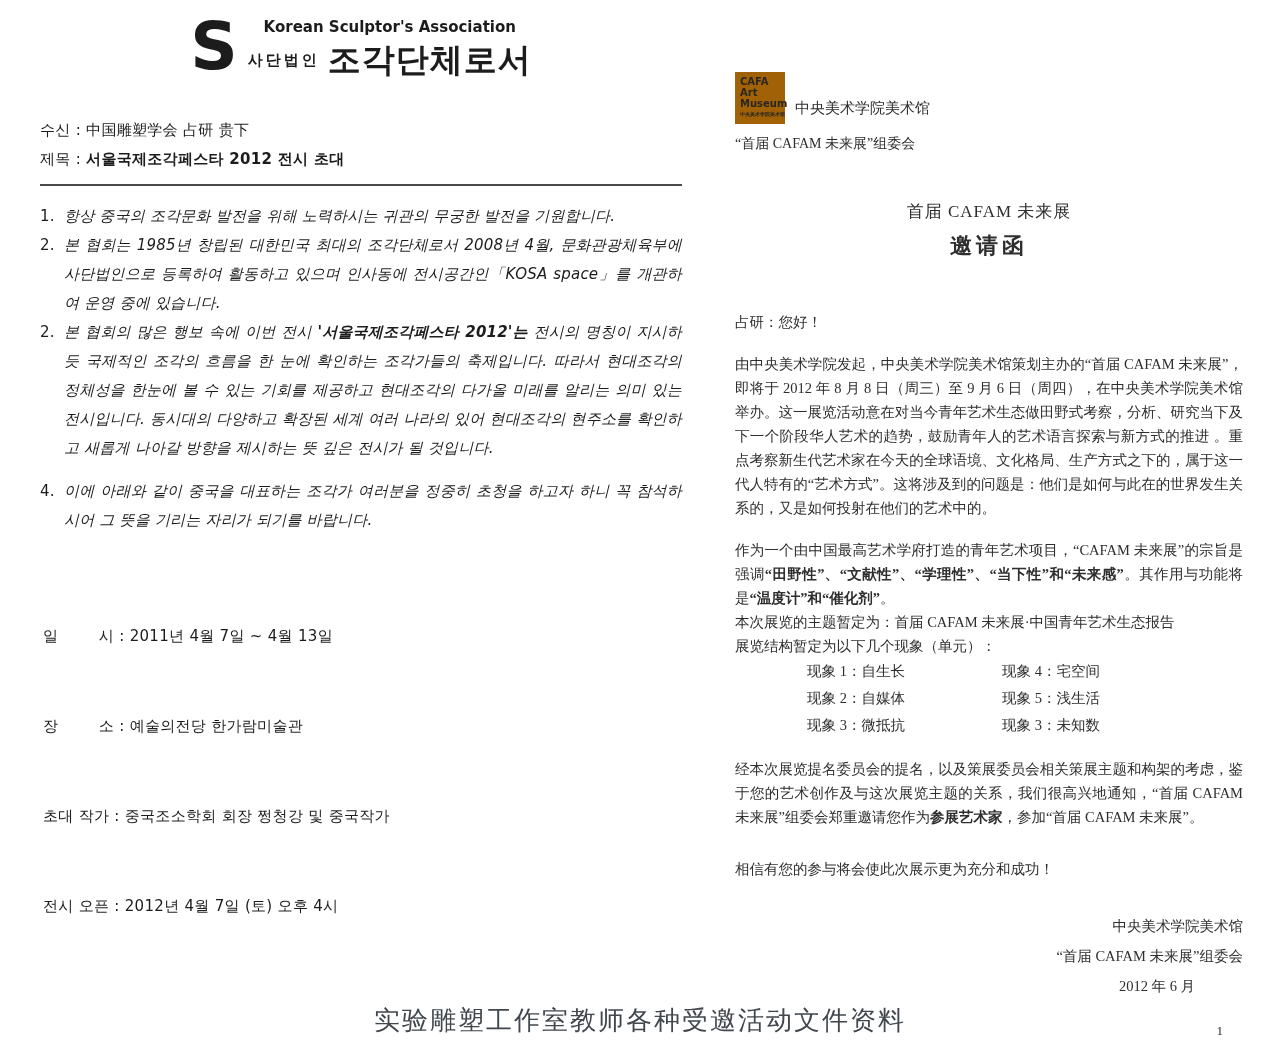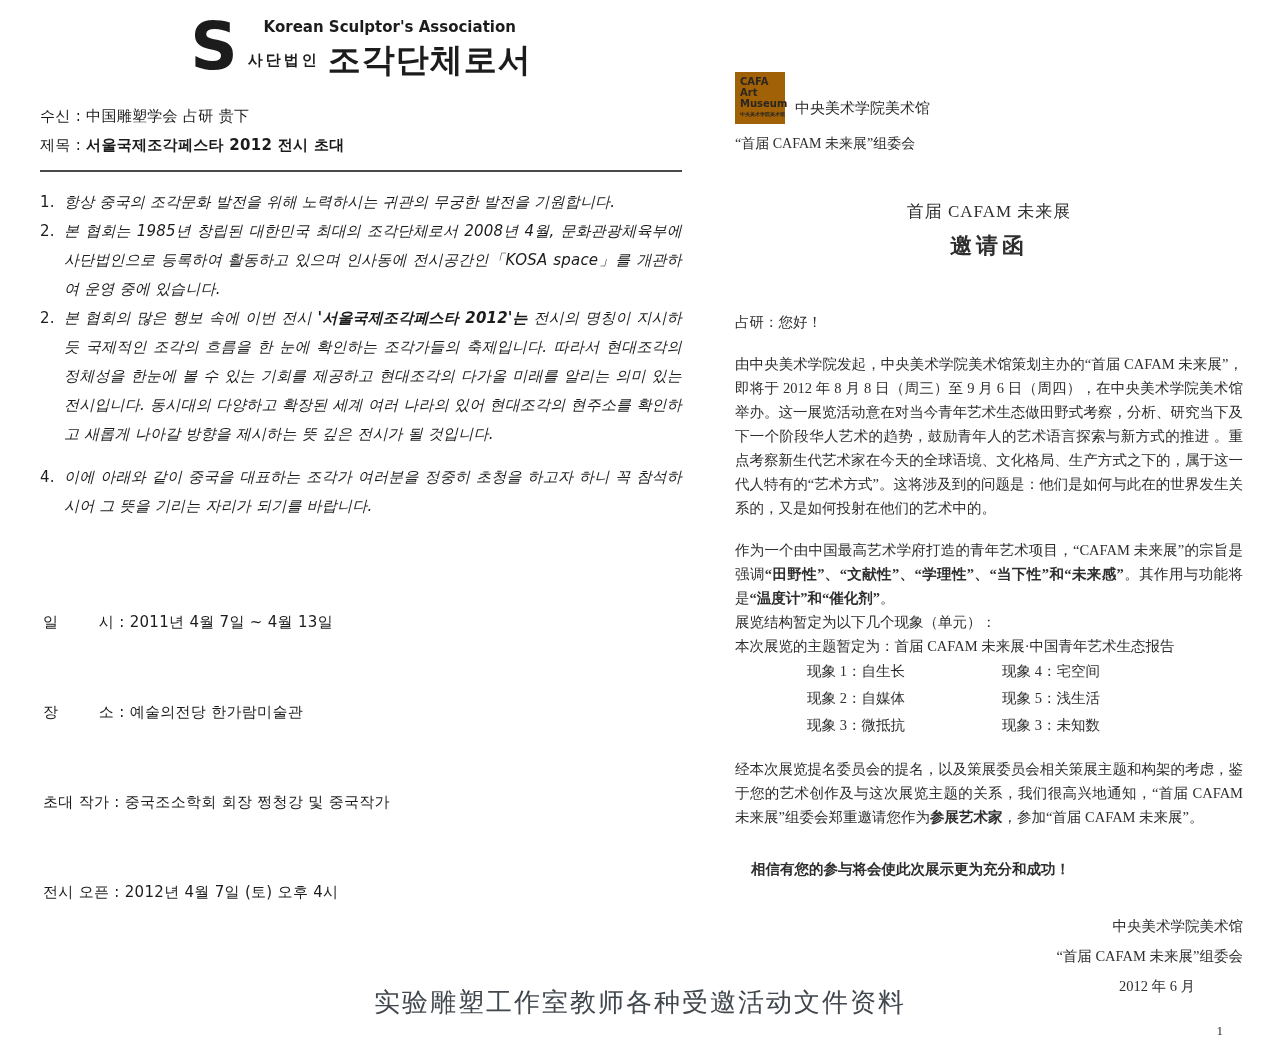--- a/index.html
+++ b/index.html
@@ -11,21 +11,21 @@
 
   
   .doc-kr{position:absolute;left:40px;top:14px;width:642px;}
   .kr-logo{display:flex;justify-content:center;align-items:flex-start;gap:10px;height:80px;}
   .logo-s{font-size:66px;font-weight:bold;line-height:66px;}
   .logo-right{display:flex;flex-direction:column;align-items:center;padding-top:4px;}
   .logo-en{font-size:15px;font-weight:bold;}
   .logo-kr-row{display:flex;align-items:center;gap:8px;margin-top:2px;}
   .logo-prefix{font-size:15px;font-weight:600;letter-spacing:3px;}
   .logo-name{font-size:33px;font-weight:800;letter-spacing:1px;}
-  .kr-head{margin-top:8px;font-size:15px;line-height:29px;letter-spacing:0.3px;}
+  .kr-head{margin-top:22px;font-size:15px;line-height:29px;letter-spacing:0.3px;}
   .kr-divider{border:none;border-top:2px solid #4a4a4a;margin:10px 0 16px 0;}
   .kr-body{margin-top:6px;}
   .kr-item{display:flex;font-size:15px;line-height:29px;text-align:justify;letter-spacing:0.2px;}
   .kr-num{width:24px;flex:none;}
   .kr-text{flex:1;font-style:italic;}
   .kr-item.gap-top{margin-top:14px;}
   .kr-details{margin-top:26px;margin-left:3px;font-size:15px;line-height:30px;white-space:pre-wrap;letter-spacing:0.3px;}
 
   
   .doc-cn{position:absolute;left:735px;top:72px;width:508px;
@@ -37,27 +37,27 @@
                 padding:4px 0 0 5px;box-sizing:border-box;}
   .cafam-sub{font-size:5px;line-height:6px;margin-top:2px;letter-spacing:0;}
   .cn-org{font-size:15px;padding-bottom:4px;}
   .cn-committee{margin-top:8px;font-size:14px;}
   .cn-title{text-align:center;font-size:17px;margin-top:44px;letter-spacing:1px;}
   .cn-subtitle{text-align:center;font-size:22px;font-weight:bold;margin-top:10px;letter-spacing:4px;}
   .cn-greeting{margin-top:52px;}
   .cn-para{margin-top:18px;text-align:justify;}
   .cn-line{text-align:left;}
   .phenomena{margin-left:72px;display:grid;grid-template-columns:195px 200px;line-height:27px;}
-  .cn-closing{margin-top:28px;font-weight:bold;margin-left:16px;}
+  .cn-closing{margin-top:28px;font-weight:normal;}
   .cn-sign{margin-top:30px;text-align:right;line-height:30px;}
   .cn-sign-date{padding-right:48px;}
   .cn-page{ text-align:right;padding-right:20px;margin-top:18px;font-size:13px;}
 
   
-  .caption{position:absolute;left:0;bottom:40px;width:100%;text-align:center;
+  .caption{position:absolute;left:0;bottom:22px;width:100%;text-align:center;
            font-size:26px;letter-spacing:2px;color:#41474d;
            font-family:"DejaVu Sans","Liberation Sans",sans-serif;}
 </style>
 </head>
 <body>
 
 <div class="doc-kr">
 
   <div class="kr-logo">
     <div class="logo-s">S</div>
@@ -120,22 +120,22 @@
 
   <div class="cn-title">首届 CAFAM 未来展</div>
   <div class="cn-subtitle">邀请函</div>
 
   <div class="cn-greeting">占研：您好！</div>
 
   <div class="cn-para">由中央美术学院发起，中央美术学院美术馆策划主办的“首届 CAFAM 未来展”，即将于 2012 年 8 月 8 日（周三）至 9 月 6 日（周四），在中央美术学院美术馆举办。这一展览活动意在对当今青年艺术生态做田野式考察，分析、研究当下及下一个阶段华人艺术的趋势，鼓励青年人的艺术语言探索与新方式的推进 。重点考察新生代艺术家在今天的全球语境、文化格局、生产方式之下的，属于这一代人特有的“艺术方式”。这将涉及到的问题是：他们是如何与此在的世界发生关系的，又是如何投射在他们的艺术中的。</div>
 
   <div class="cn-para"><span>作为一个由中国最高艺术学府打造的青年艺术项目，“CAFAM 未来展”的宗旨是强调</span><span class="bold">“田野性”、“文献性”、“学理性”、“当下性”和“未来感”</span><span>。其作用与功能将是</span><span class="bold">“温度计”和“催化剂”</span><span>。</span></div>
 
+  <div class="cn-line">本次展览的主题暂定为：首届 CAFAM 未来展·中国青年艺术生态报告</div>
   <div class="cn-line">展览结构暂定为以下几个现象（单元）：</div>
-  <div class="cn-line">本次展览的主题暂定为：首届 CAFAM 未来展·中国青年艺术生态报告</div>
 
   <div class="phenomena">
     <span>现象 1：自生长</span>
     <span>现象 4：宅空间</span>
     <span>现象 2：自媒体</span>
     <span>现象 5：浅生活</span>
     <span>现象 3：微抵抗</span>
     <span>现象 3：未知数</span>
   </div>
 

